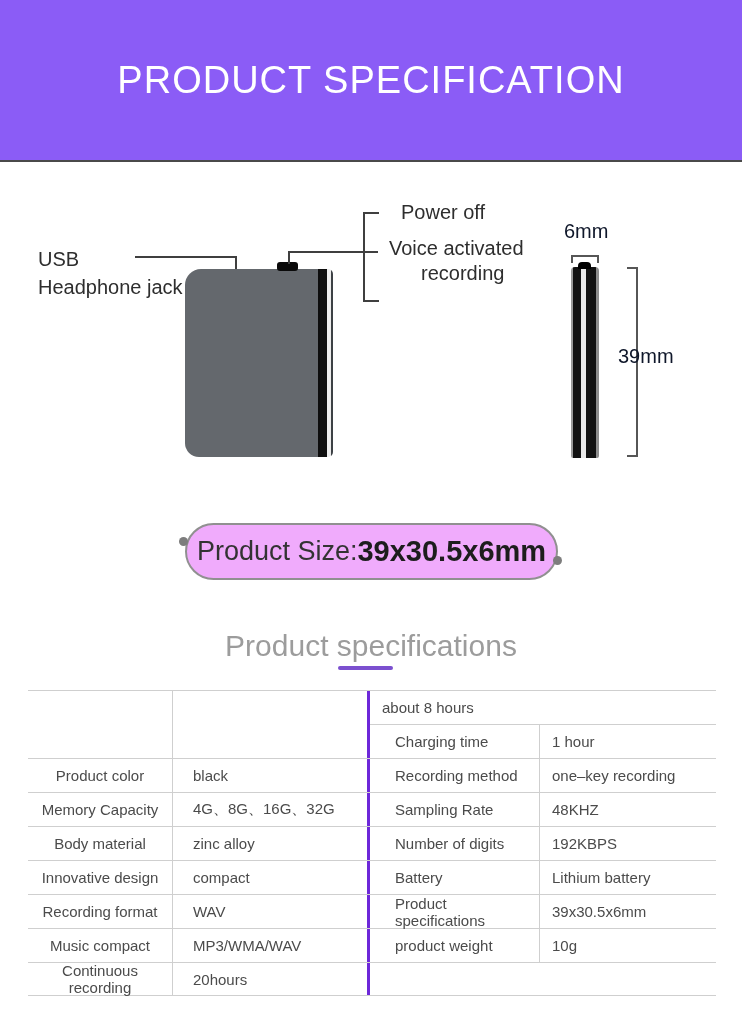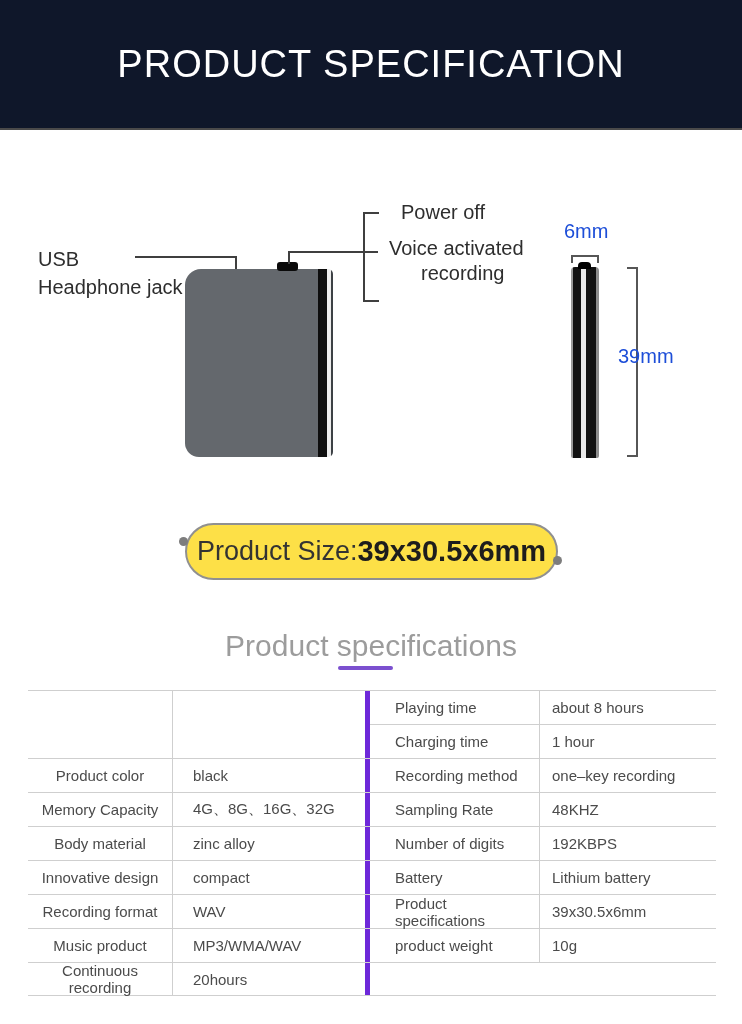--- a/index.html
+++ b/index.html
@@ -1,66 +1,66 @@
 <!DOCTYPE html>
 <html><head>
 <meta charset="utf-8">
 <style>
   * { margin:0; padding:0; box-sizing:border-box; }
   body { background:#fff; font-family:"Liberation Sans","DejaVu Sans",sans-serif; }
   .page { position:relative; width:742px; height:1024px; margin:0 auto; background:#ffffff; overflow:hidden; }
 
   
-  .header { position:absolute; left:0; top:0; width:742px; height:130px; background:#0f172a;
+  .header { position:absolute; left:0; top:0; width:742px; height:162px; background:#8b5cf6;
             border-bottom:2px solid #4a4a4a; display:flex; align-items:center; justify-content:center; }
   .header-title { color:#ffffff; font-size:38px; font-weight:400; letter-spacing:1px; white-space:nowrap; }
 
   
   .abs { position:absolute; }
   .line { position:absolute; background:#3f3f3f; }
   .dlabel { position:absolute; font-size:20px; color:#2e2e2e; white-space:nowrap; }
   .dim-line { position:absolute; background:#565656; }
-  .dim-label { position:absolute; font-size:20px; color:#1d4ed8; white-space:nowrap; }
+  .dim-label { position:absolute; font-size:20px; color:#0f172a; white-space:nowrap; }
 
   
   .device-front { left:185px; top:269px; width:148px; height:188px; border-radius:16px 5px 5px 14px;
                   overflow:hidden; display:flex; }
   .device-body { flex:1; background:#64686d; }
   .device-edge { width:15px; background:linear-gradient(to right,#0e0e0e 0%,#0e0e0e 58%,#ececec 58%,#ececec 86%,#3d4145 86%,#3d4145 100%); }
   .device-button { left:277px; top:262px; width:21px; height:9px; background:#0a0a0a; border-radius:3px; }
 
   
   .side-bar { left:571px; top:267px; width:28px; height:191px; border-radius:4px 4px 2px 2px;
               background:linear-gradient(to right,#9a9a9a 0%,#9a9a9a 8%,#121212 8%,#121212 36%,#e9e9e9 36%,#e9e9e9 54%,#121212 54%,#121212 90%,#8d8d8d 90%,#8d8d8d 100%); }
   .side-cap { left:578px; top:262px; width:13px; height:7px; background:#000; border-radius:4px 4px 0 0; }
 
   
   .size-pill { left:185px; top:523px; width:373px; height:57px; border:2px solid #909090; border-radius:30px;
-               display:flex; align-items:center; justify-content:center; background:#fde047; }
+               display:flex; align-items:center; justify-content:center; background:#f0abfc; }
   .pill-prefix { font-size:27px; color:#333333; }
   .pill-value { font-size:29px; font-weight:700; color:#1d1d1d; }
   .pill-dot { position:absolute; width:9px; height:9px; border-radius:50%; background:#7d7d7d; }
 
   
   .section-title { position:absolute; left:0; top:629px; width:742px; text-align:center;
                    font-size:30px; color:#9c9c9c; }
   .section-underline { position:absolute; left:338px; top:666px; width:55px; height:4px;
                        border-radius:2px; background:#7b50cf; }
 
   
   .spec-table { position:absolute; left:28px; top:690px; width:688px; display:flex;
                 border-top:1px solid #cfcfcf; font-size:15px; color:#4b4b4b; }
   .t-left  { width:342px; }
   .t-right { width:346px; }
   .t-row { display:flex; height:34px; border-bottom:1px solid #cfcfcf; }
   .t-row.merged { height:68px; }
   .t-row.last { height:33px; }
   .cell { display:flex; align-items:center; }
   .l-label { width:145px; border-right:1px solid #cfcfcf; justify-content:center; text-align:center; padding:0 4px; }
-  .l-value { flex:1; border-right:5px solid #6d28d9; padding-left:20px;text-align:center; }
+  .l-value { flex:1; border-right:3px solid #6d28d9; padding-left:20px;text-align:center; }
   .r-label { width:170px; border-right:1px solid #cfcfcf; padding-left:25px; }
   .r-label.noborder { border-right:none; }
   .r-value { flex:1; padding-left:12px; }
 </style>
 </head>
 <body>
 
 <div class="page">
 
   <div class="header">
@@ -133,31 +133,30 @@
       </div>
       <div class="t-row">
         <div class="cell l-label">Innovative design</div>
         <div class="cell l-value">compact</div>
       </div>
       <div class="t-row">
         <div class="cell l-label">Recording format</div>
         <div class="cell l-value">WAV</div>
       </div>
       <div class="t-row">
-        <div class="cell l-label">Music product</div>
+        <div class="cell l-label">Music compact</div>
         <div class="cell l-value">MP3/WMA/WAV</div>
       </div>
       <div class="t-row last">
         <div class="cell l-label">Continuous recording</div>
         <div class="cell l-value">20hours</div>
       </div>
     </div>
     <div class="t-right">
       <div class="t-row">
-        <div class="cell r-label">Playing time</div>
         <div class="cell r-value">about 8 hours</div>
       </div>
       <div class="t-row">
         <div class="cell r-label">Charging time</div>
         <div class="cell r-value">1 hour</div>
       </div>
       <div class="t-row">
         <div class="cell r-label">Recording method</div>
         <div class="cell r-value">one–key recording</div>
       </div>

